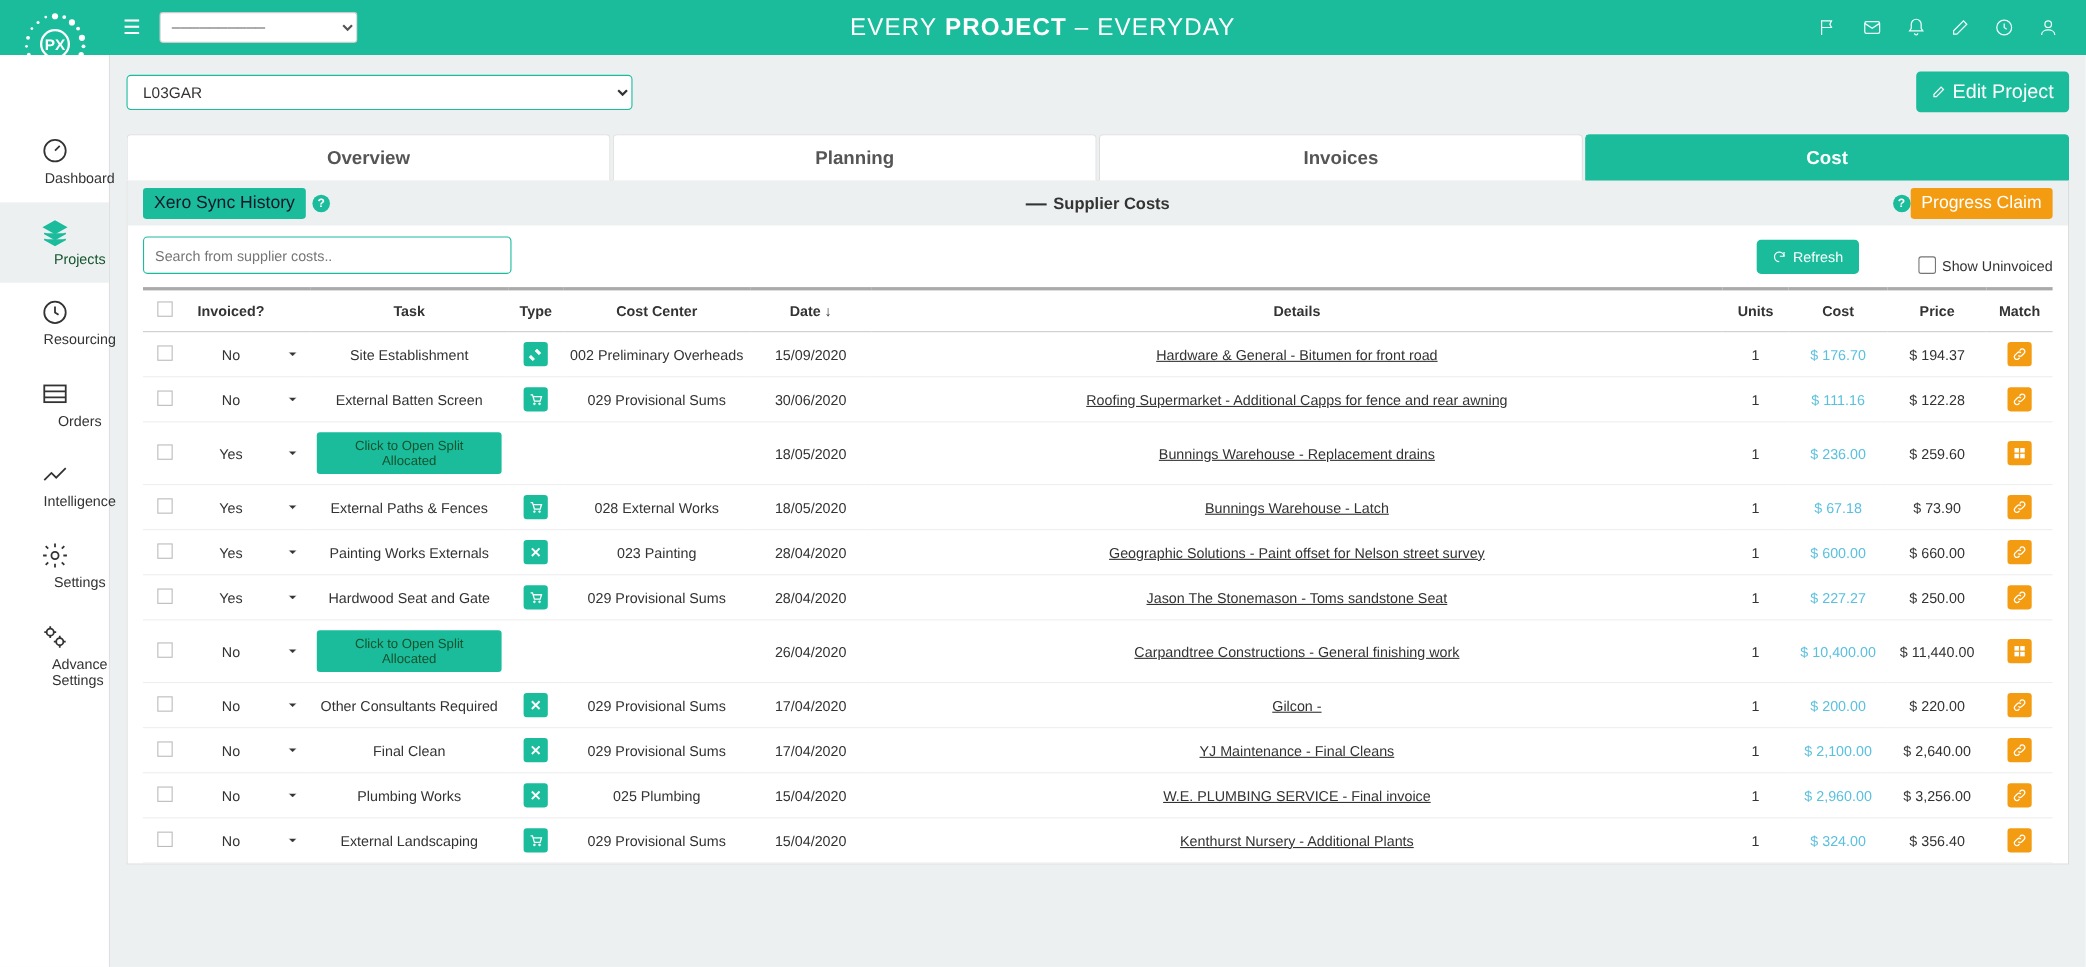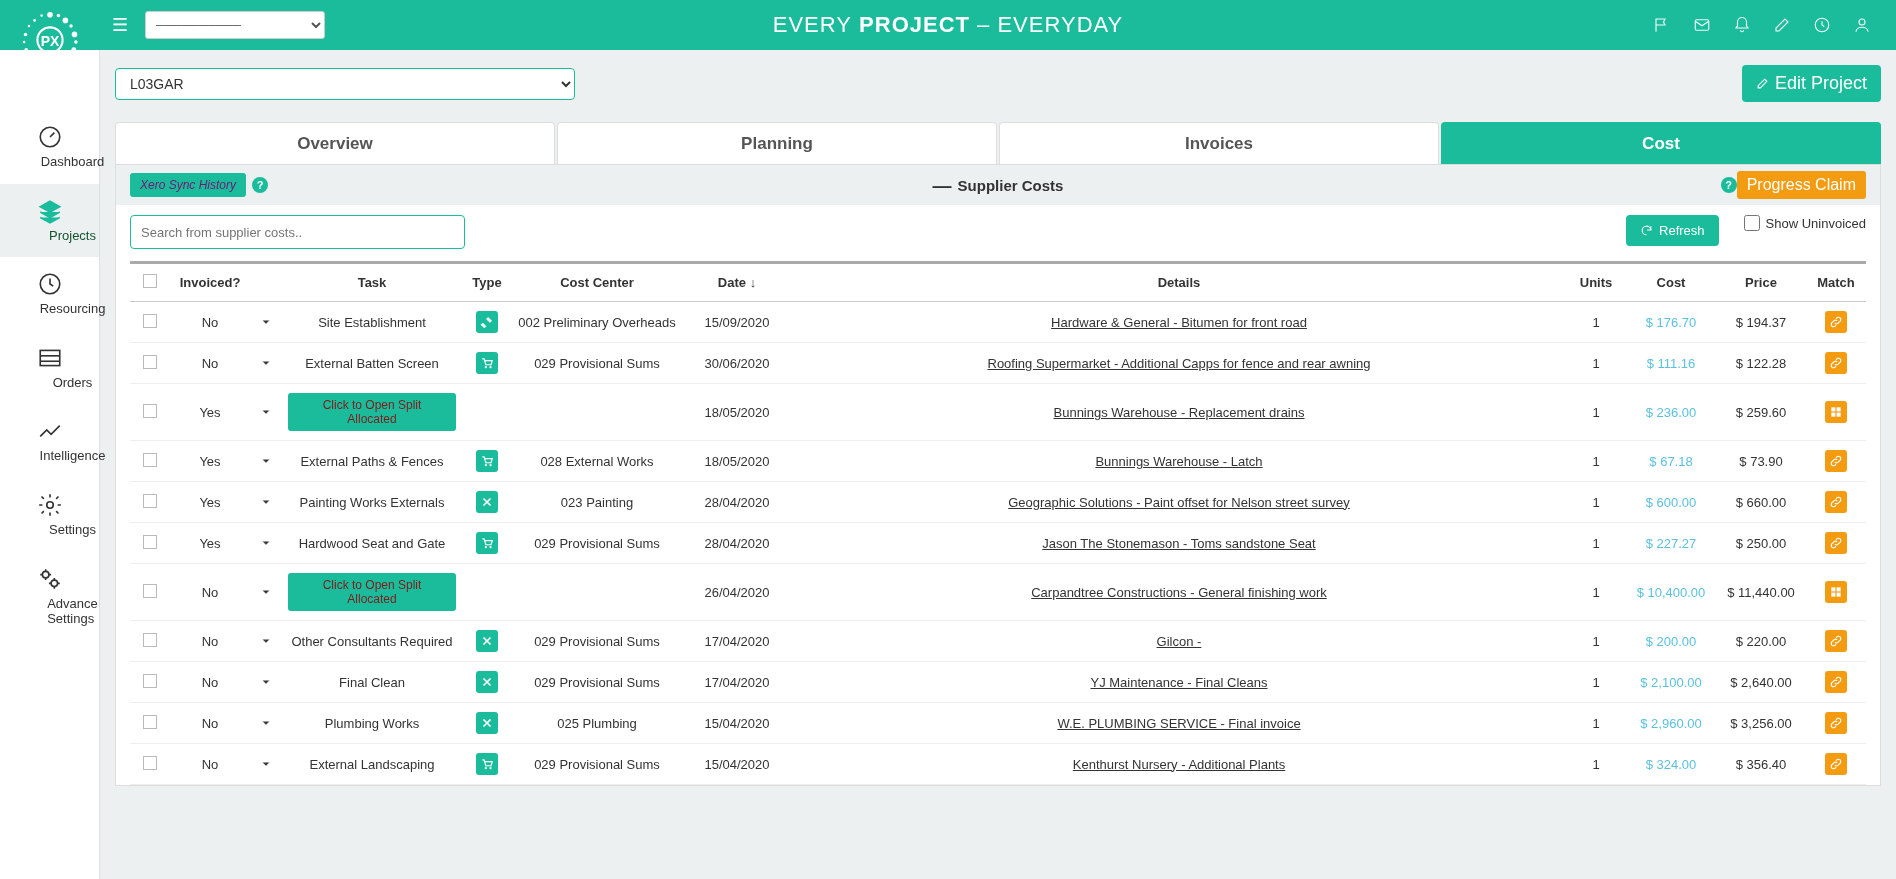--- a/index.html
+++ b/index.html
@@ -35,44 +35,44 @@
   .edit-btn { margin-left:auto; background:#1abc9c; color:#fff; border:none; padding:8px 14px; border-radius:4px; cursor:pointer; font-size:18px; display:flex; align-items:center; gap:6px; }
 
   
   .tab-row { display:flex; gap:2px; }
   .tab { flex:1; height:42px; display:flex; align-items:center; justify-content:center; background:#fff; border:1px solid #ddd; border-bottom:none; font-size:17px; font-weight:700; color:#555; cursor:pointer; border-radius:4px 4px 0 0; }
   .tab.active { background:#1abc9c; color:#fff; border-color:#1abc9c; }
 
   
   .panel { background:#fff; border:1px solid #ddd; padding:10px 14px 0 14px; }
   .panel-header { display:flex; align-items:center; height:40px; background:#ecf0f1; margin:-10px -14px 10px -14px; padding:0 14px; position:relative; }
-  .xero-btn { background:#1abc9c; color:#701a75; border:none; padding:5px 10px; border-radius:3px; font-size:12px; cursor:pointer;font-style:italic; }
+  .xero-btn { background:#1abc9c; color:#0f172a; border:none; padding:5px 10px; border-radius:3px; font-size:16px; cursor:pointer; }
   .help-dot { width:16px; height:16px; border-radius:50%; background:#1abc9c; color:#fff; font-size:11px; font-weight:bold; display:inline-flex; align-items:center; justify-content:center; margin-left:6px; cursor:pointer; }
   .panel-title { position:absolute; left:50%; transform:translateX(-50%); font-weight:700; font-size:15px; color:#333; display:flex; align-items:center; gap:6px; }
   .minus-icon { font-size:19px; font-weight:bold; line-height:1; }
   .progress-claim { margin-left:auto; display:flex; align-items:center; }
   .pc-btn { background:#f39c12; color:#fff; border:none; padding:5px 10px; border-radius:3px; font-size:16px; cursor:pointer; }
 
   
-  .util-row { display:flex; align-items:flex-start; margin-bottom:12px; }
+  .util-row { display:flex; align-items:flex-end; margin-bottom:12px;gap:29px; }
   .search-box { width:335px; height:34px; border:1px solid #1abc9c; border-radius:4px; padding:0 10px; font-size:13px; }
   .refresh-btn { margin-left:auto; background:#1abc9c; color:#fff; border:none; padding:8px 14px; border-radius:4px; font-size:13px; display:flex; align-items:center; gap:6px; cursor:pointer; }
   .show-un { margin-left:25px; display:flex; align-items:center; gap:6px; font-size:13px; color:#333; }
   .show-un input { width:16px; height:16px; }
 
   
   table.grid { width:100%; border-collapse:collapse; }
   .grid thead th { border-top:3px solid #aaa; border-bottom:1px solid #ccc; padding:10px 6px; font-weight:700; font-size:13px; text-align:center; color:#333; white-space:nowrap; }
   .grid tbody td { border-bottom:1px solid #eee; padding:9px 6px; font-size:13px; text-align:center; color:#333; vertical-align:middle; }
   .chk { width:14px; height:14px; border:1px solid #bbb; display:inline-block; }
   .chev-btn { width:20px; height:20px; display:inline-flex; align-items:center; justify-content:center; cursor:pointer; }
   .chev-btn svg{ width:12px; height:12px; stroke:#333; fill:#333; }
   .type-badge { width:22px; height:22px; background:#1abc9c; border-radius:3px; display:inline-flex; align-items:center; justify-content:center; }
   .type-badge svg{ width:14px; height:14px; fill:#fff; stroke:#fff; }
-  .split-btn { background:#1abc9c; color:#7f1d1d; border:none; padding:5px 28px; border-radius:3px; font-size:12px; cursor:pointer; }
+  .split-btn { background:#1abc9c; color:#14532d; border:none; padding:5px 28px; border-radius:3px; font-size:12px; cursor:pointer; }
   .details-link { text-decoration:underline; color:#333; cursor:pointer; }
   .cost-val { color:#5bc0de; }
   .match-badge { width:22px; height:22px; border-radius:3px; display:inline-flex; align-items:center; justify-content:center; }
   .match-link { background:#f39c12; }
   .match-split { background:#f39c12; }
   .match-badge svg { width:14px; height:14px; fill:#fff; }
 
   .col-chk{width:40px;} .col-inv{width:80px;} .col-exp{width:30px;} .col-task{width:180px;}
   .col-type{width:50px;} .col-cc{width:170px;} .col-date{width:110px;} .col-det{}
   .col-units{width:60px;} .col-cost{width:90px;} .col-price{width:90px;} .col-match{width:60px;}

